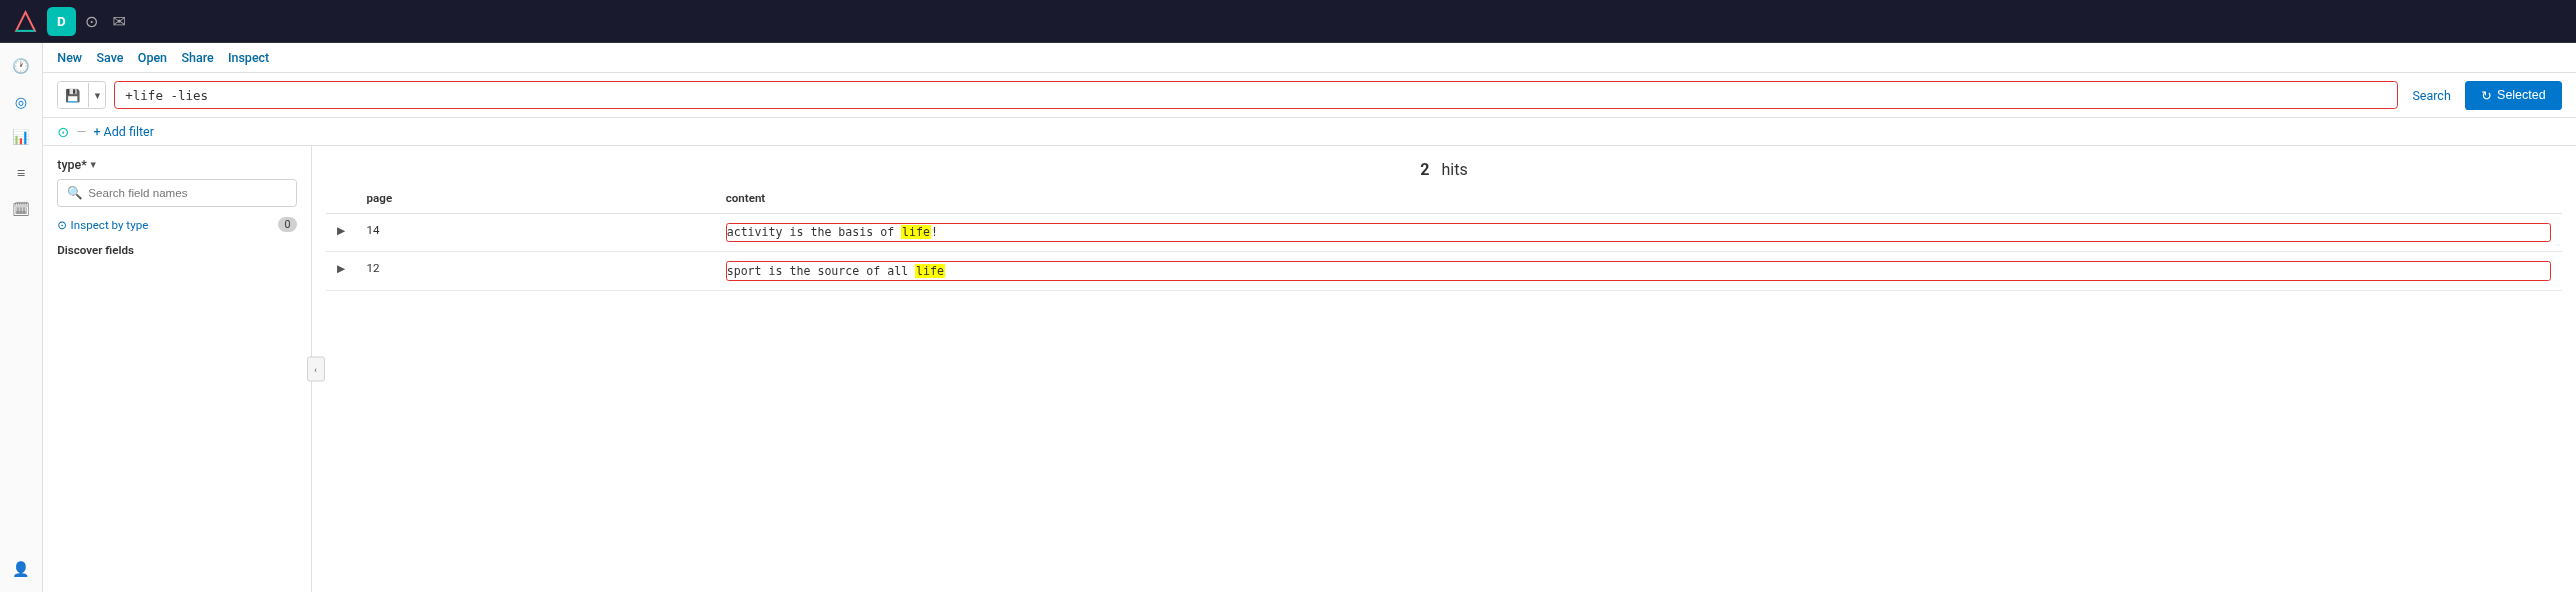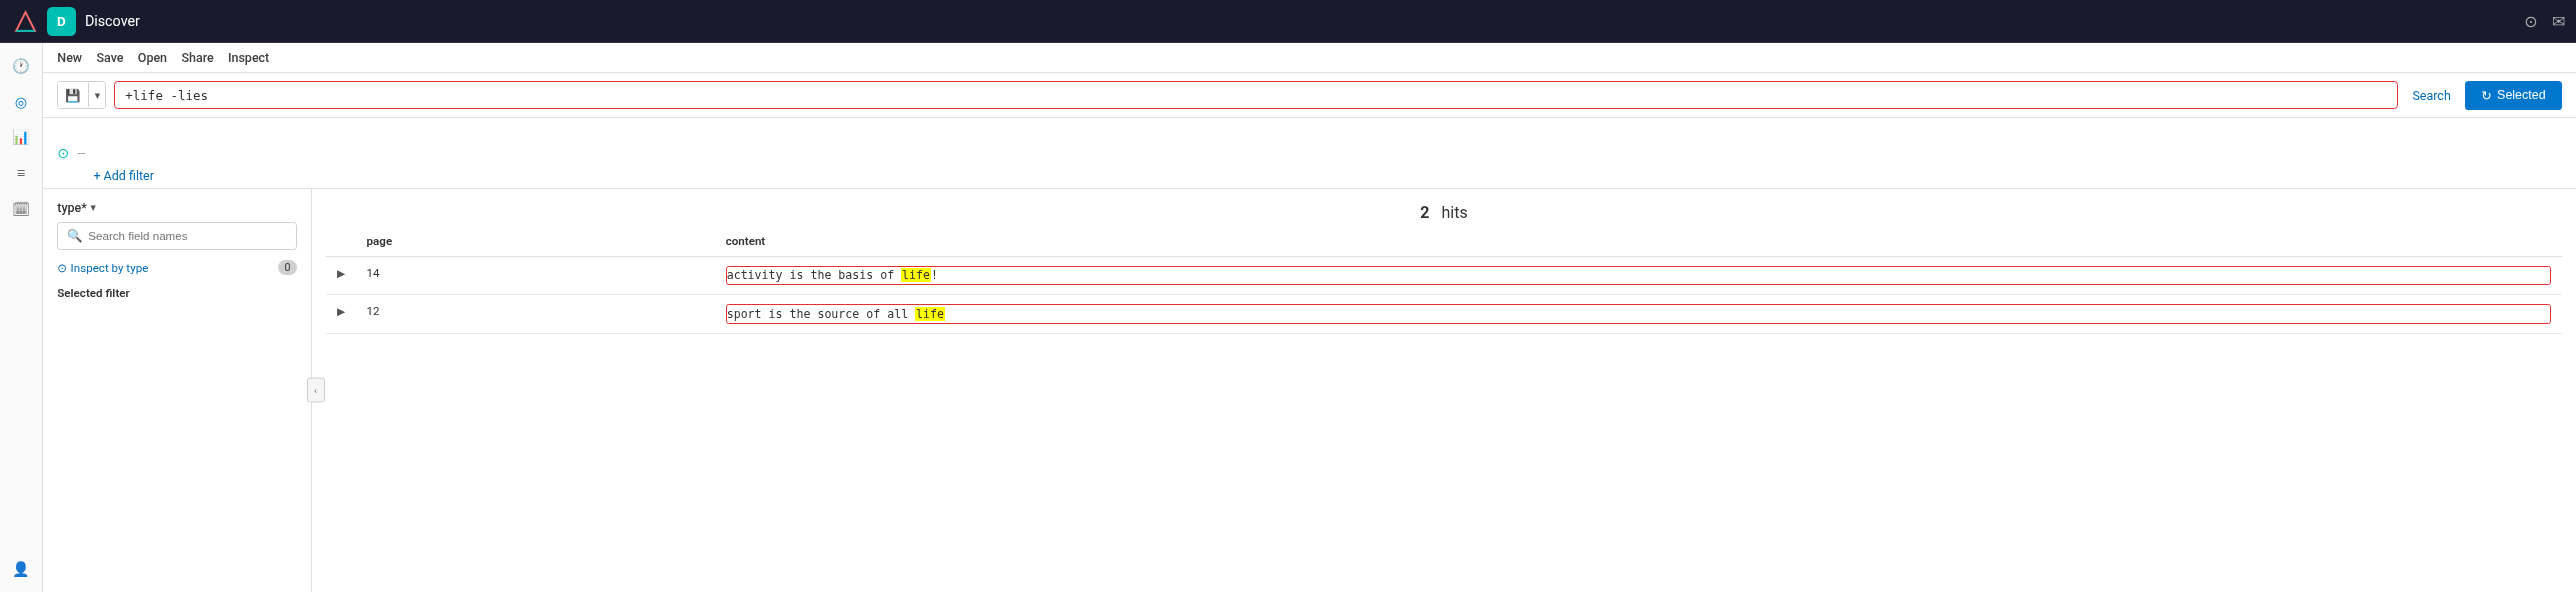--- a/index.html
+++ b/index.html
@@ -58,21 +58,21 @@
     
     .toolbar {
       display: flex; align-items: center;
       padding: 7.2px 14.3px; border-bottom: 0.9px solid #e0e0e0;
       gap: 10.7px;
     }
     .toolbar-menu {
       display: flex; gap: 14.3px;
     }
     .toolbar-menu-item {
-      color: #404040; font-size: 12.5px; cursor: pointer; font-weight: 500;
+      color: #0369a1; font-size: 12.5px; cursor: pointer; font-weight: 500;
     }
 
     
     .search-bar-row {
       display: flex; align-items: center;
       padding: 7.2px 14.3px; border-bottom: 0.9px solid #e0e0e0;
       gap: 7.2px;
     }
     .save-btn-group {
       display: flex; align-items: center;
@@ -104,21 +104,21 @@
       font-weight: 500;
     }
 
     
     .filter-row {
       display: flex; align-items: center;
       padding: 5.4px 14.3px; border-bottom: 0.9px solid #e0e0e0; gap: 7.2px;
     }
     .filter-icon { color: #00bfb3; font-size: 14.3px; }
     .add-filter-link {
-      color: #006bb4; font-size: 12.5px; cursor: pointer; margin-top: 44px;
+      color: #006bb4; font-size: 12.5px; cursor: pointer;
     }
 
     
     .body-split {
       display: flex; flex: 1; overflow: hidden;
     }
 
     
     .left-panel {
       width: 269px; border-right: 0.9px solid #e0e0e0;
@@ -207,21 +207,20 @@
 <body>
 
 <div class="top-bar">
   <div class="kibana-logo">
     <svg viewBox="0 0 32 32" xmlns="http://www.w3.org/2000/svg">
       <polygon points="4,28 16,4 28,28" fill="none" stroke="#ff6b6b" stroke-width="2.5"></polygon>
       <line x1="4" y1="28" x2="28" y2="28" stroke="#00bfb3" stroke-width="2.5"></line>
     </svg>
   </div>
   <div class="app-avatar">D</div>
-  <span class="app-title">Discover</span>
   <div class="top-bar-right">
     <span class="top-bar-icon">⊙</span>
     <span class="top-bar-icon">✉</span>
   </div>
 </div>
 
 <div class="layout">
 
   <div class="sidebar-nav">
     <div class="sidebar-nav-item">🕐</div>
@@ -278,21 +277,21 @@
           </div>
 
           <div class="filter-by-type-row">
             <span class="filter-by-type-label">
               <span>⊙</span>
               <span>Inspect by type</span>
             </span>
             <span class="filter-count-badge">0</span>
           </div>
 
-          <div class="selected-fields-label">Selected filter</div>
+          <div class="selected-fields-label">Discover fields</div>
         </div>
         <div class="collapse-btn">‹</div>
       </div>
 
       <div class="right-panel">
         <div class="hits-header">
           <span class="hits-number">2</span>
           &nbsp;
           <span>hits</span>
         </div>

